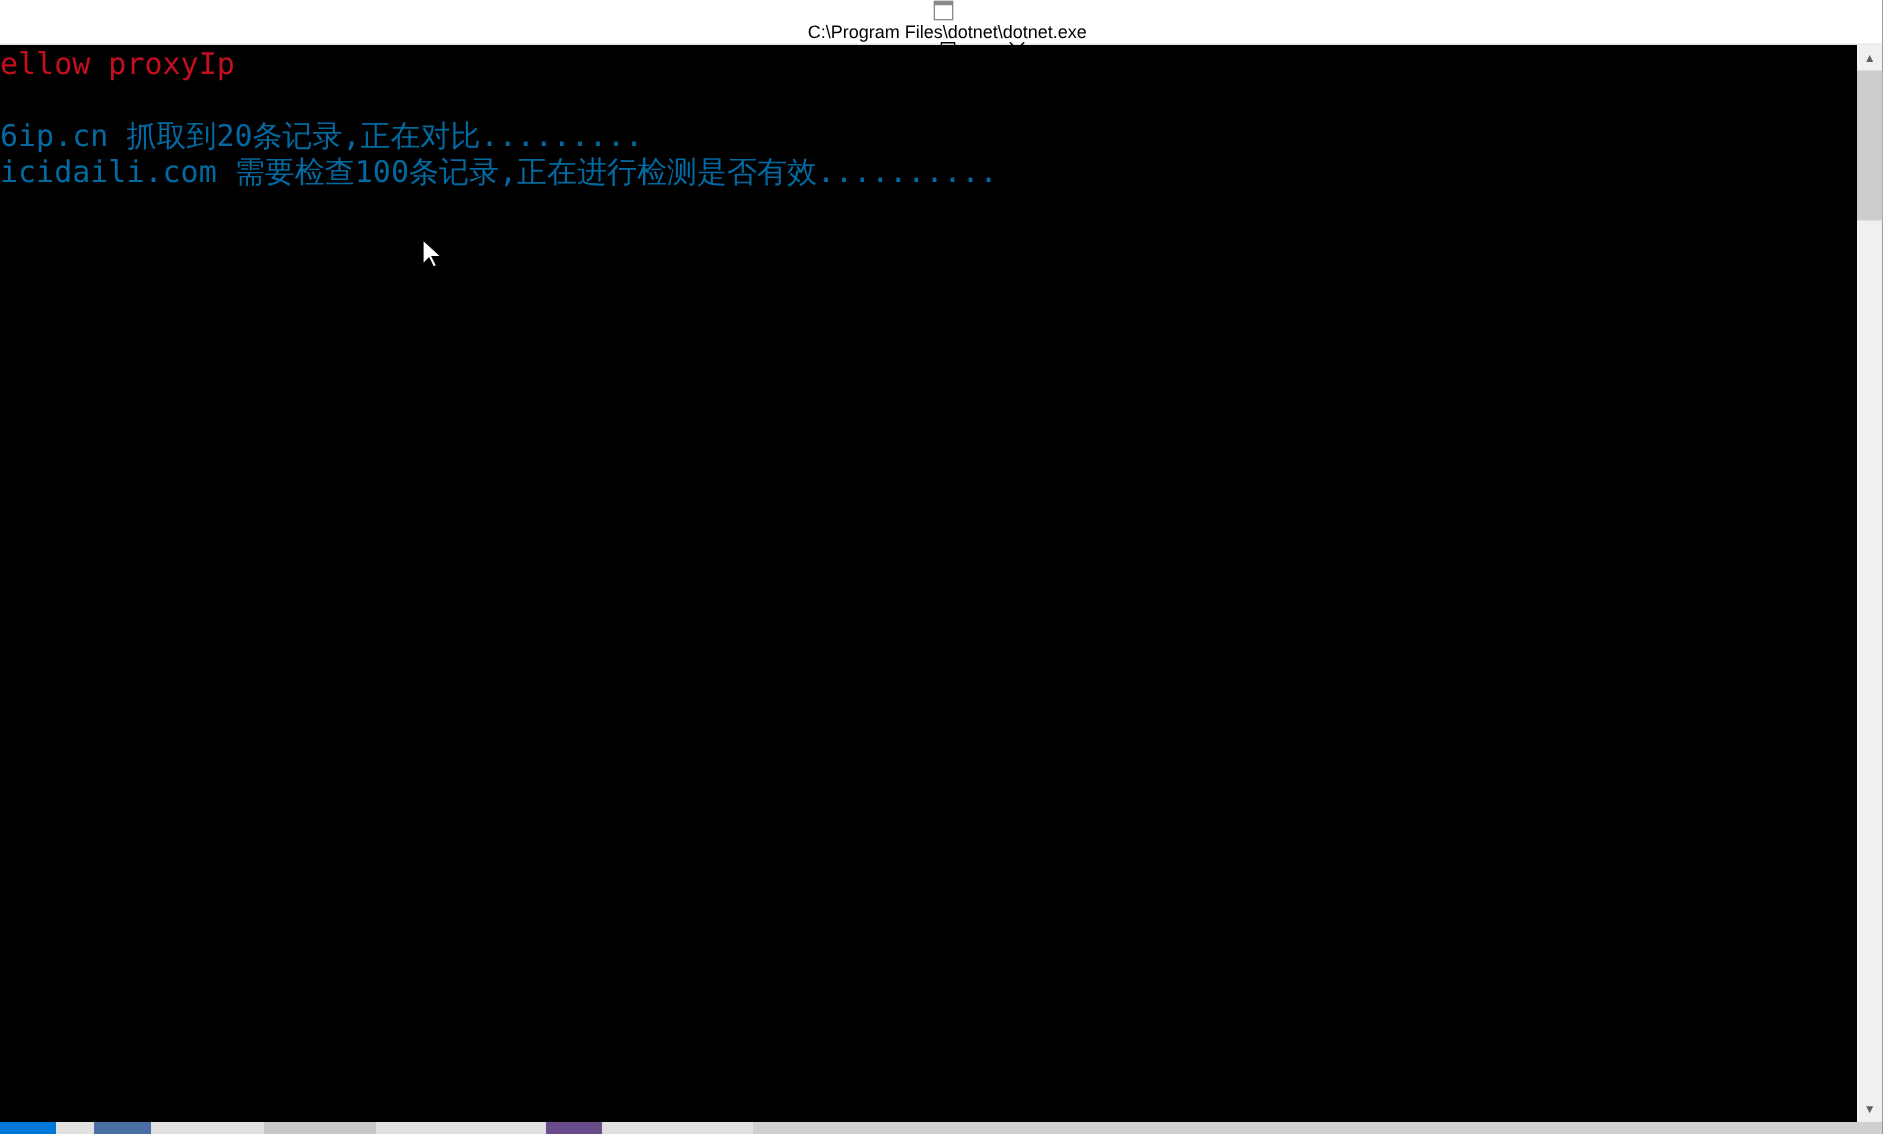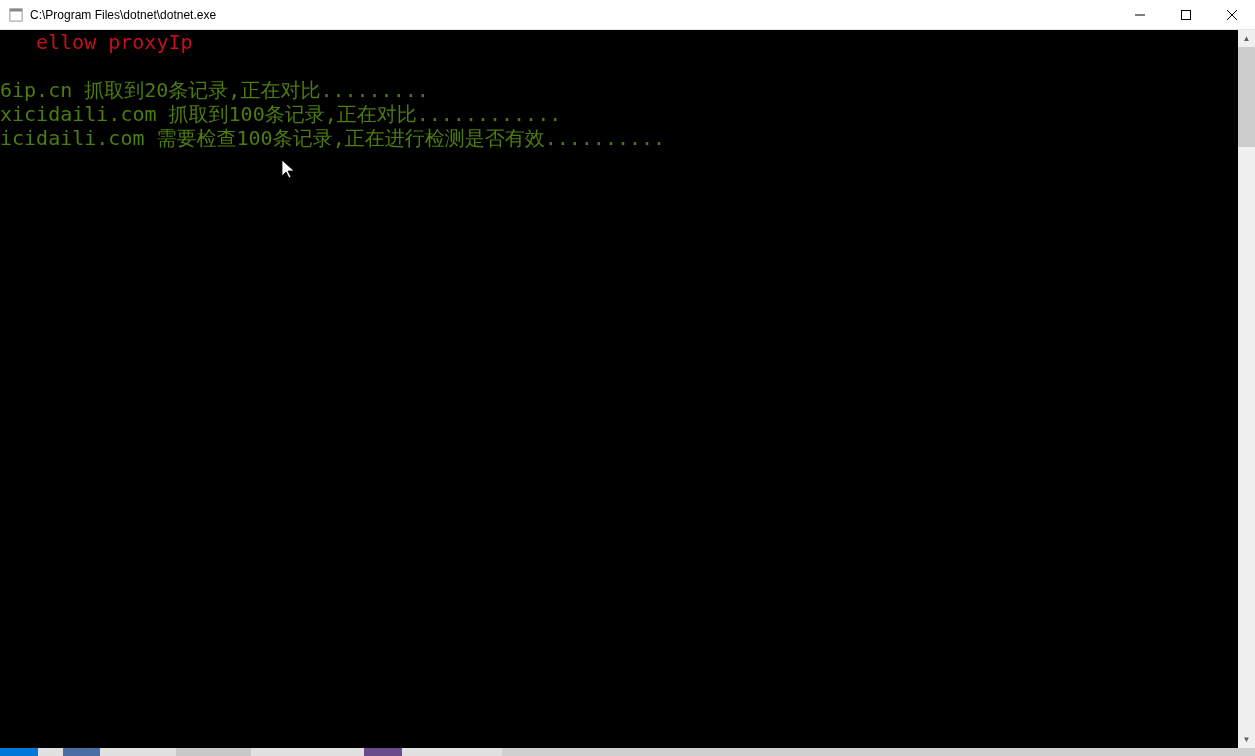--- a/index.html
+++ b/index.html
@@ -17,20 +17,21 @@
     }
     .titlebar {
       height: 30px;
       background: #ffffff;
       display: flex;
       align-items: center;
       border-bottom: 1px solid #e5e5e5;
       padding-left: 8px;
       font-size: 12px;
       color: #000000;
+      flex-direction: column;
     }
     .titlebar-icon {
       width: 16px;
       height: 16px;
       margin-right: 6px;
       display: inline-flex;
       align-items: center;
       justify-content: center;
     }
     .titlebar-icon svg {
@@ -70,24 +71,23 @@
       font-size: 20px;
       line-height: 24px;
       color: #00a0a0;
       white-space: pre;
       padding: 0;
       overflow: hidden;
       position: relative;
     }
     .line-red {
       color: #c50f1f;
-      padding-left: 36px;
     }
     .line-teal {
-      color: #4d7c0f;
+      color: #0369a1;
     }
     .scrollbar {
       width: 17px;
       height: 100%;
       background: #f0f0f0;
       position: relative;
       display: flex;
       flex-direction: column;
     }
     .scroll-arrow {
@@ -168,21 +168,21 @@
     <div class="window-btn close">
       <svg viewBox="0 0 10 10">
         <line x1="0" y1="0" x2="10" y2="10" stroke="#000" stroke-width="1"></line>
         <line x1="10" y1="0" x2="0" y2="10" stroke="#000" stroke-width="1"></line>
       </svg>
     </div>
   </div>
 </div>
 
 <div class="console-wrapper">
-  <div class="console" id="console-out"><div class="line-red">ellow proxyIp</div><div class="line-teal">&nbsp;</div><div class="line-teal">6ip.cn 抓取到20条记录,正在对比.........</div><div class="line-teal">xicidaili.com 抓取到100条记录,正在对比............</div><div class="line-teal">icidaili.com 需要检查100条记录,正在进行检测是否有效..........</div></div>
+  <div class="console" id="console-out"><div class="line-red">ellow proxyIp</div><div class="line-teal">&nbsp;</div><div class="line-teal">6ip.cn 抓取到20条记录,正在对比.........</div><div class="line-teal">icidaili.com 需要检查100条记录,正在进行检测是否有效..........</div></div>
   <div class="scrollbar">
     <div class="scroll-arrow">▲</div>
     <div class="scroll-track">
       <div class="scroll-thumb"></div>
     </div>
     <div class="scroll-arrow">▼</div>
   </div>
   <div class="cursor">
     <svg viewBox="0 0 14 20">
       <path d="M0 0 L0 16 L4 12 L7 18 L9 17 L6 11 L12 11 Z" fill="#ffffff" stroke="#000000" stroke-width="0.8"></path>

